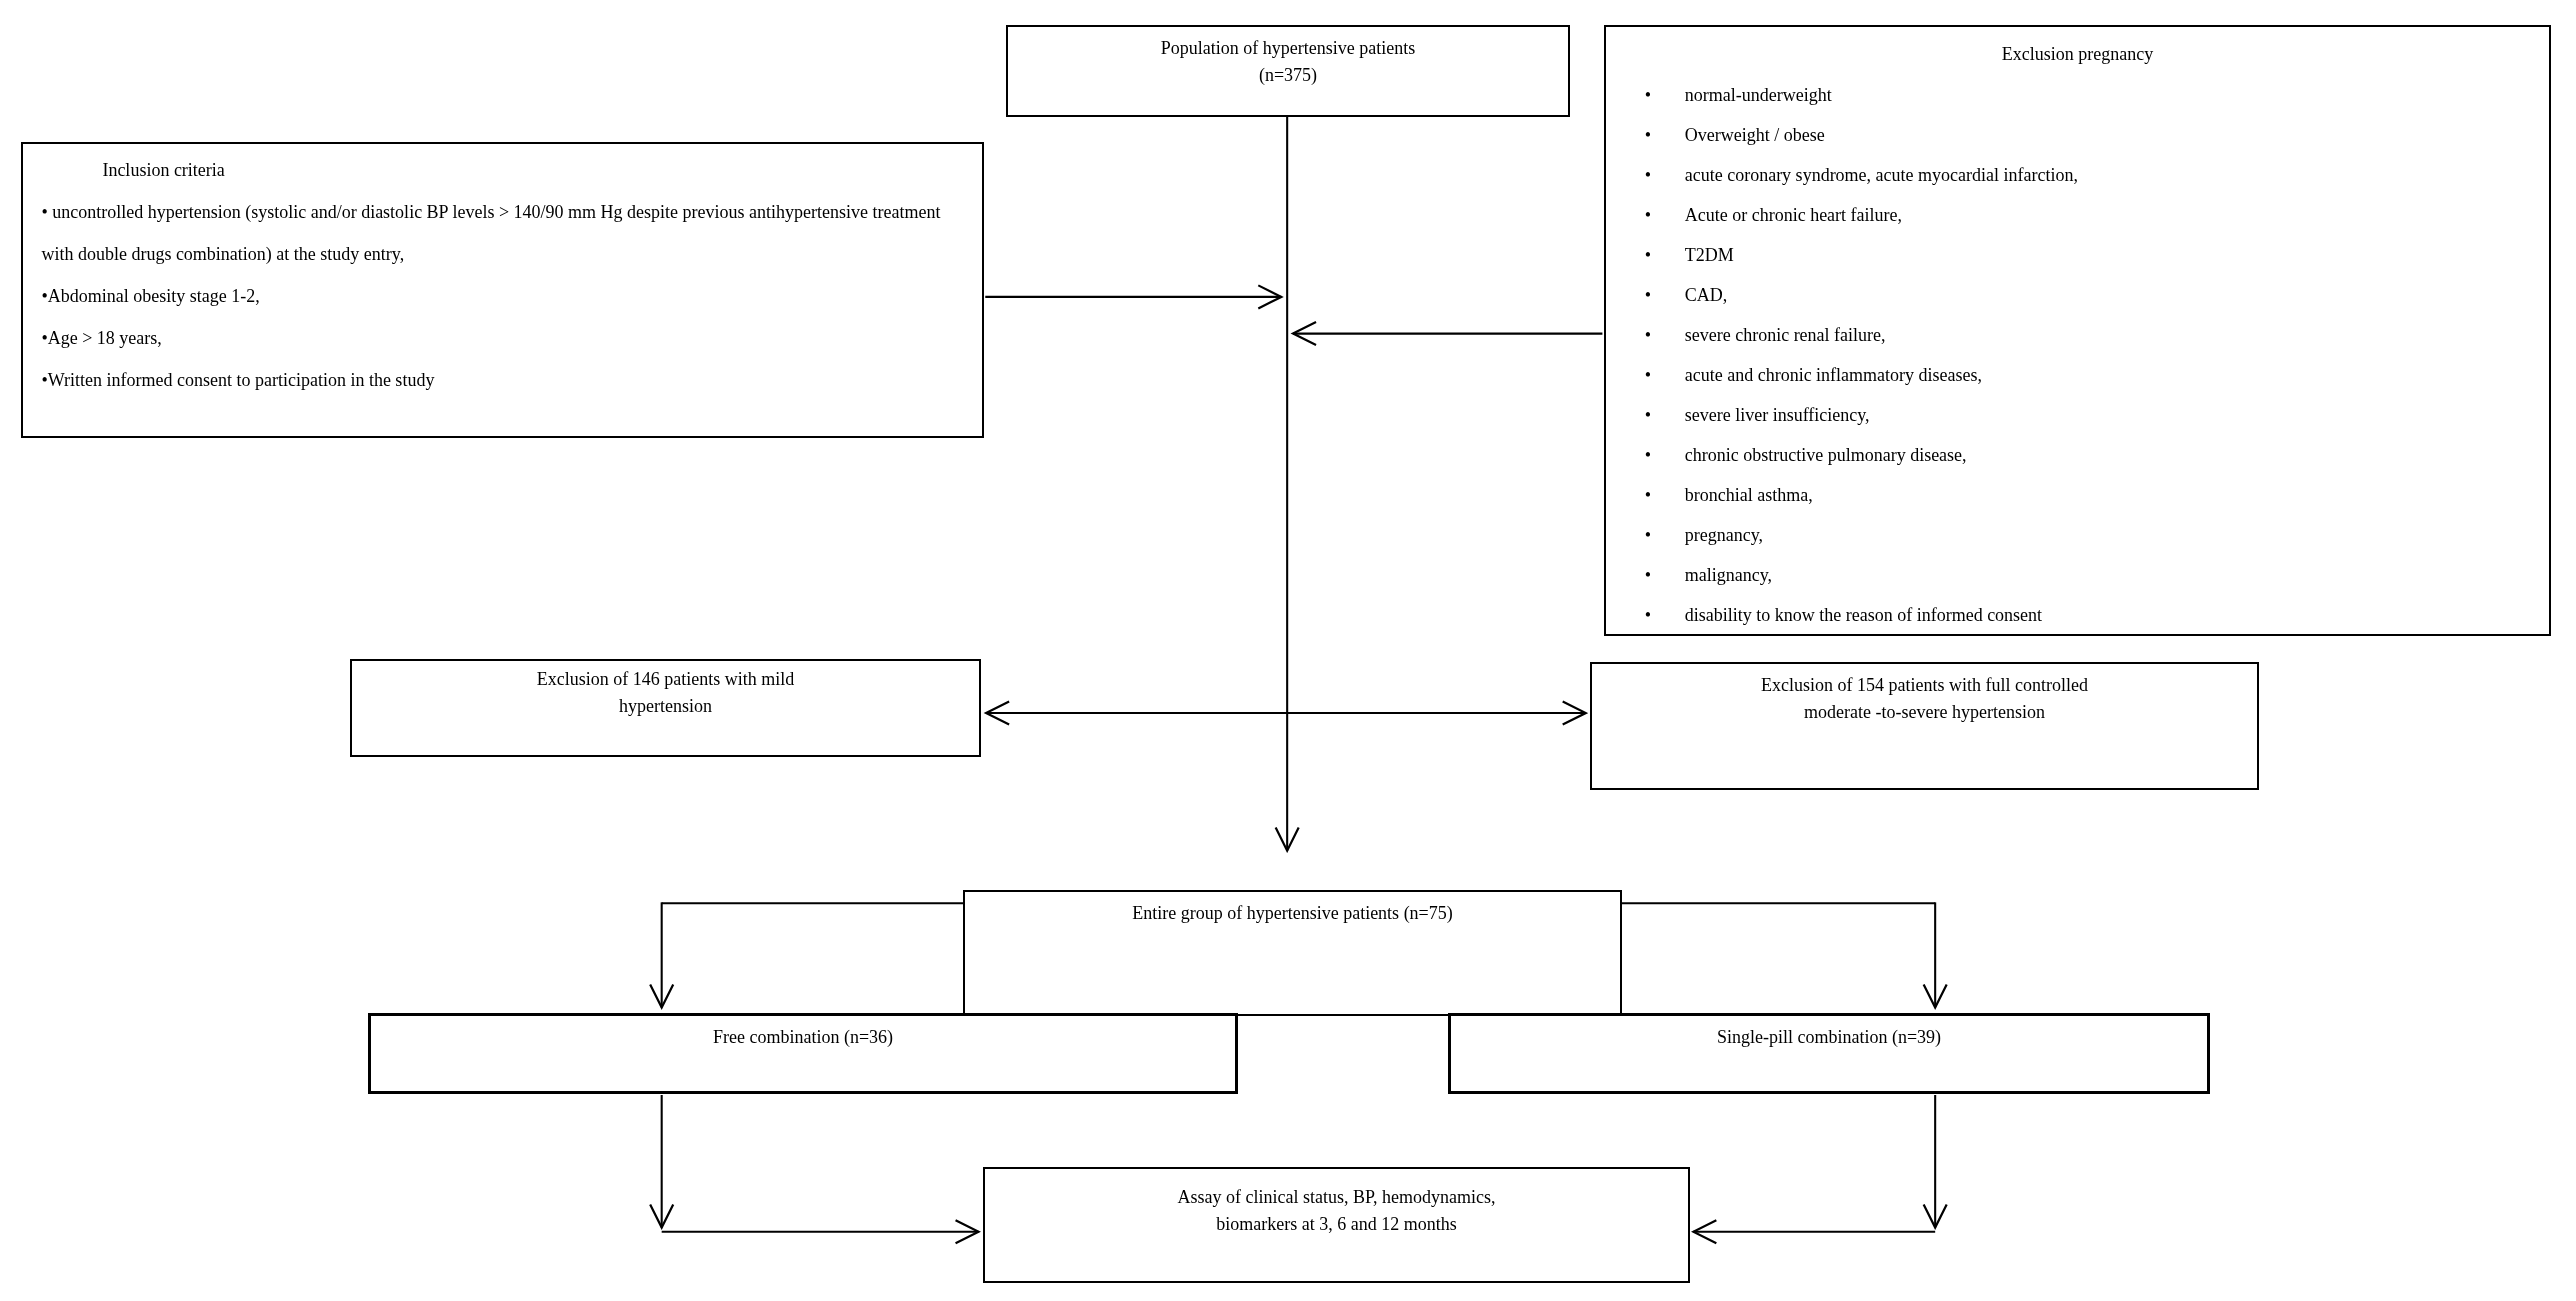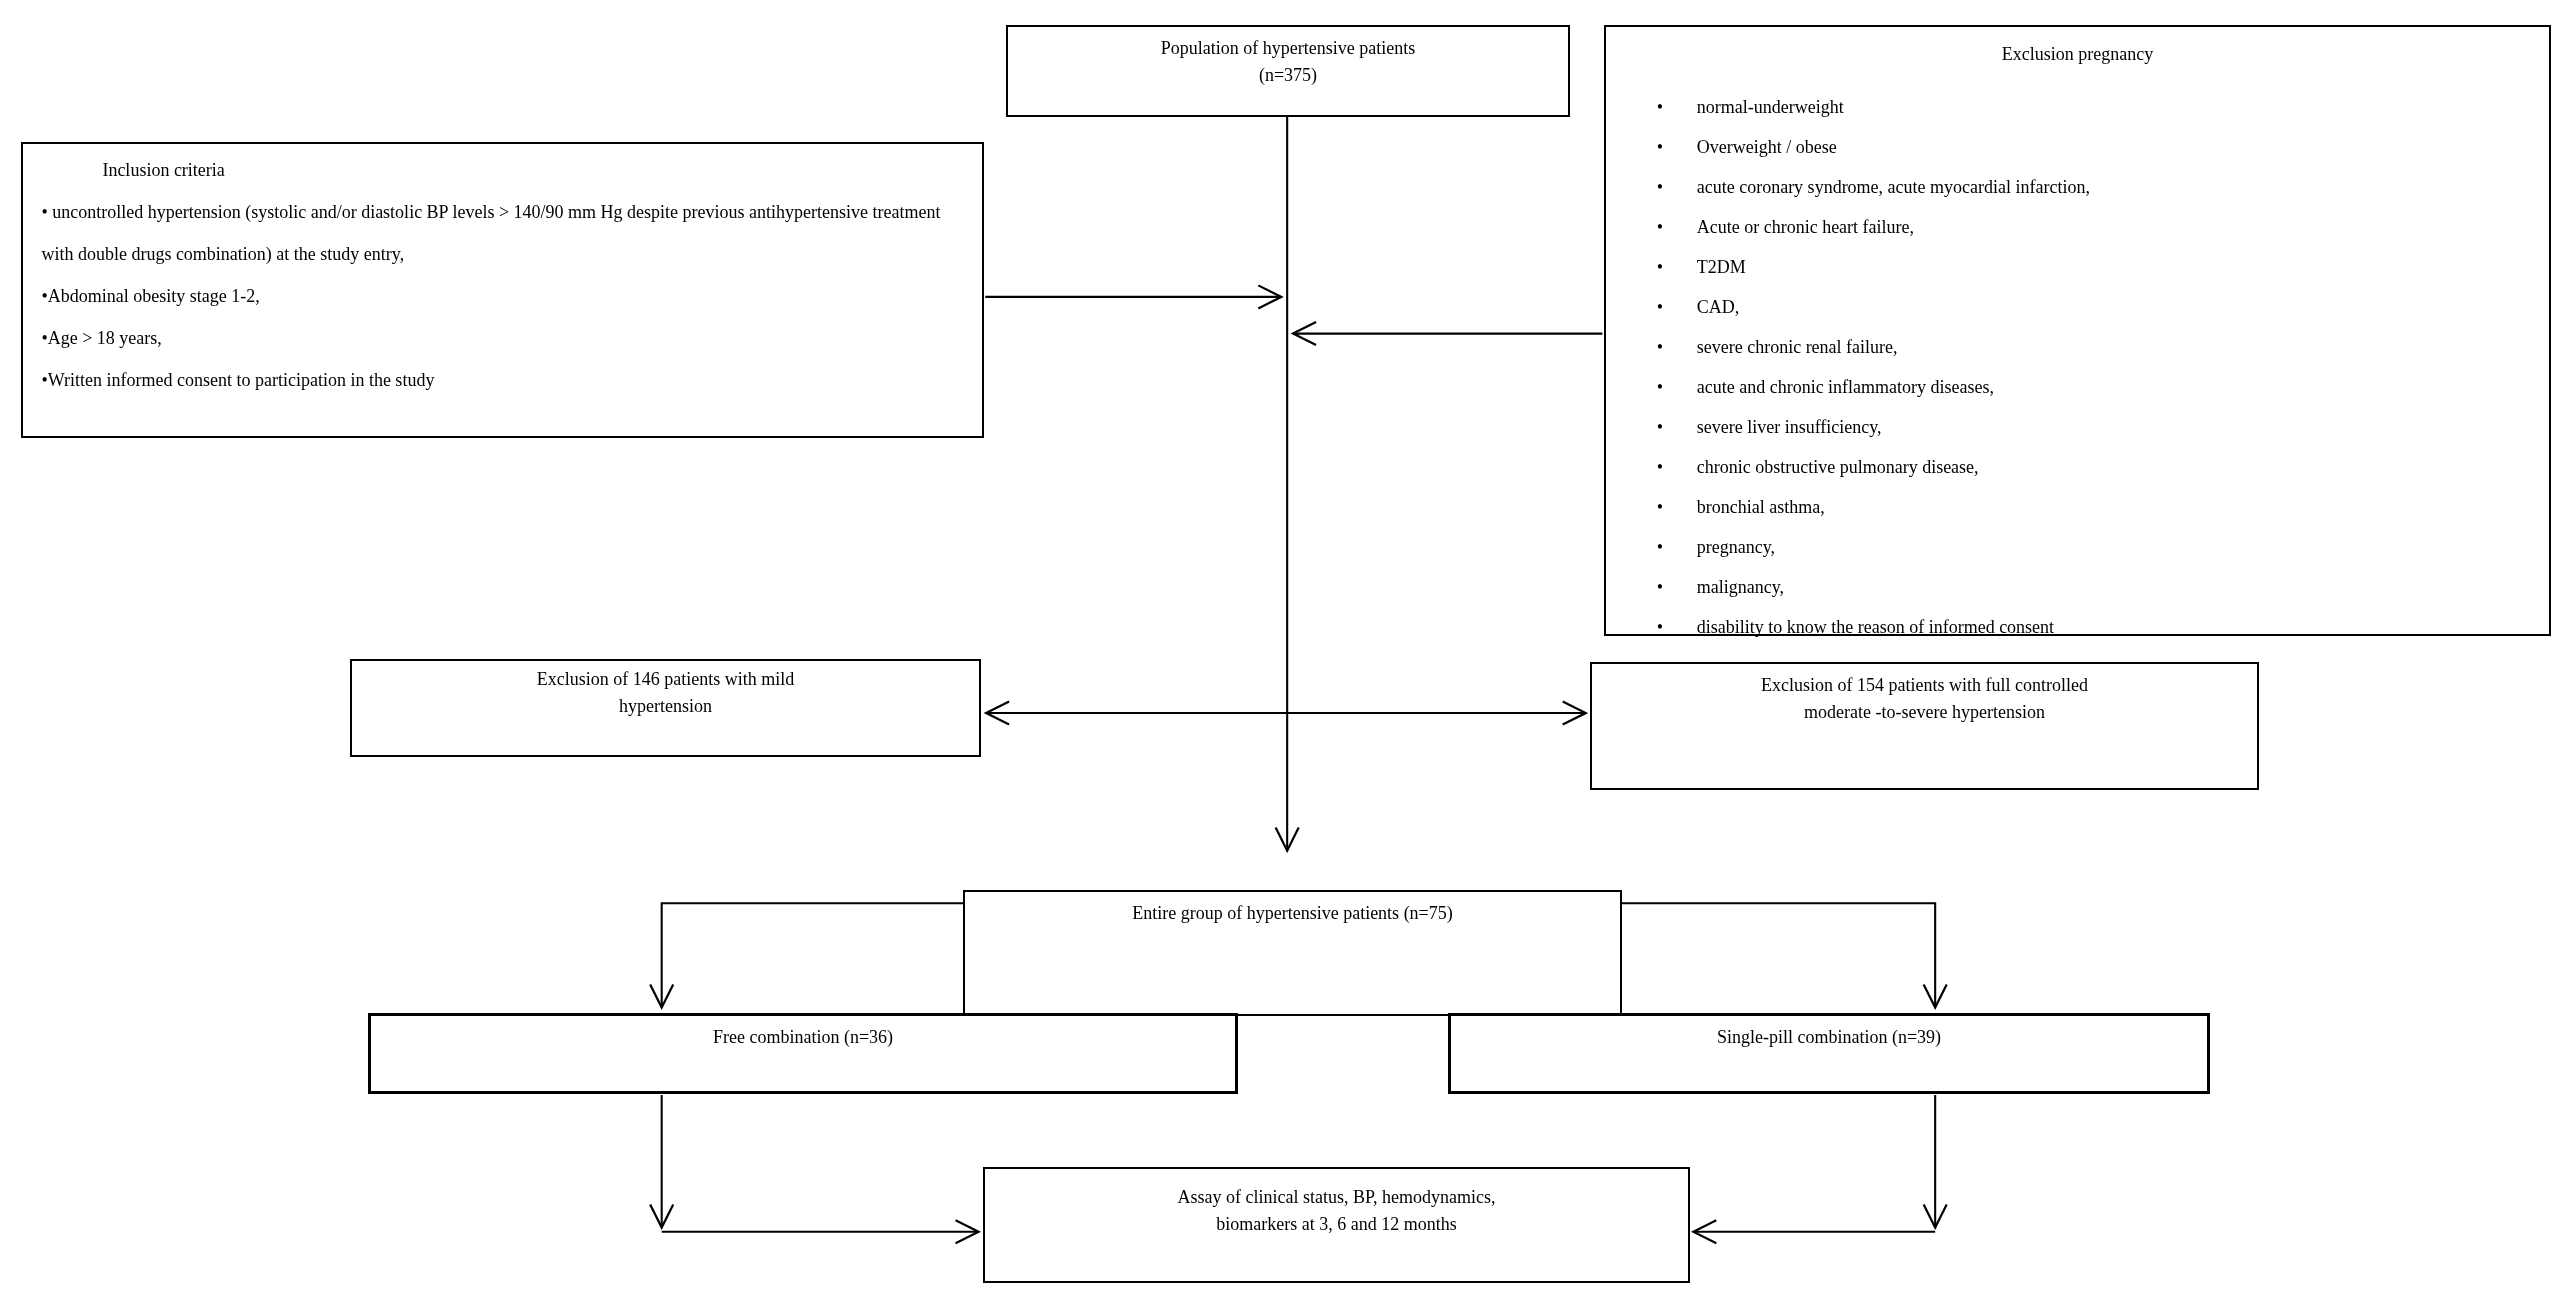--- a/index.html
+++ b/index.html
@@ -21,21 +21,21 @@
   }
   .centered-text {
     text-align: center;
     white-space: pre-line;
   }
   
   #population-box { left: 1006px; top: 25px; width: 564px; height: 92px; padding-top: 8.3px; }
   
   #exclusion-box { left: 1604px; top: 25px; width: 947px; height: 611px; padding: 6.7px 16.7px 0 16.7px; }
   #exclusion-box .box-title { text-align: center; line-height: 41px; }
-  #exclusion-box ul { margin: 12px; padding: 0 0 0 22px; list-style: none; }
+  #exclusion-box ul { margin: 0; padding: 0 0 0 22px; list-style: none; }
   #exclusion-box li { position: relative; padding-left: 40px; line-height: 40px; }
   #exclusion-box li::before { content: "\2022"; position: absolute; left: 0; top: 0; }
   
   #inclusion-box { left: 21px; top: 142px; width: 963px; height: 296px; padding: 5px 23.4px 0 18.4px; }
   #inclusion-box .box-title { margin-left: 61px; line-height: 42px; }
   #inclusion-box .inc-item { line-height: 42px; }
   
   #excl146-box { left: 350px; top: 659px; width: 631px; height: 98px; padding-top: 5px; }
   #excl154-box { left: 1590px; top: 662px; width: 669px; height: 128px; padding-top: 8px; }
   

